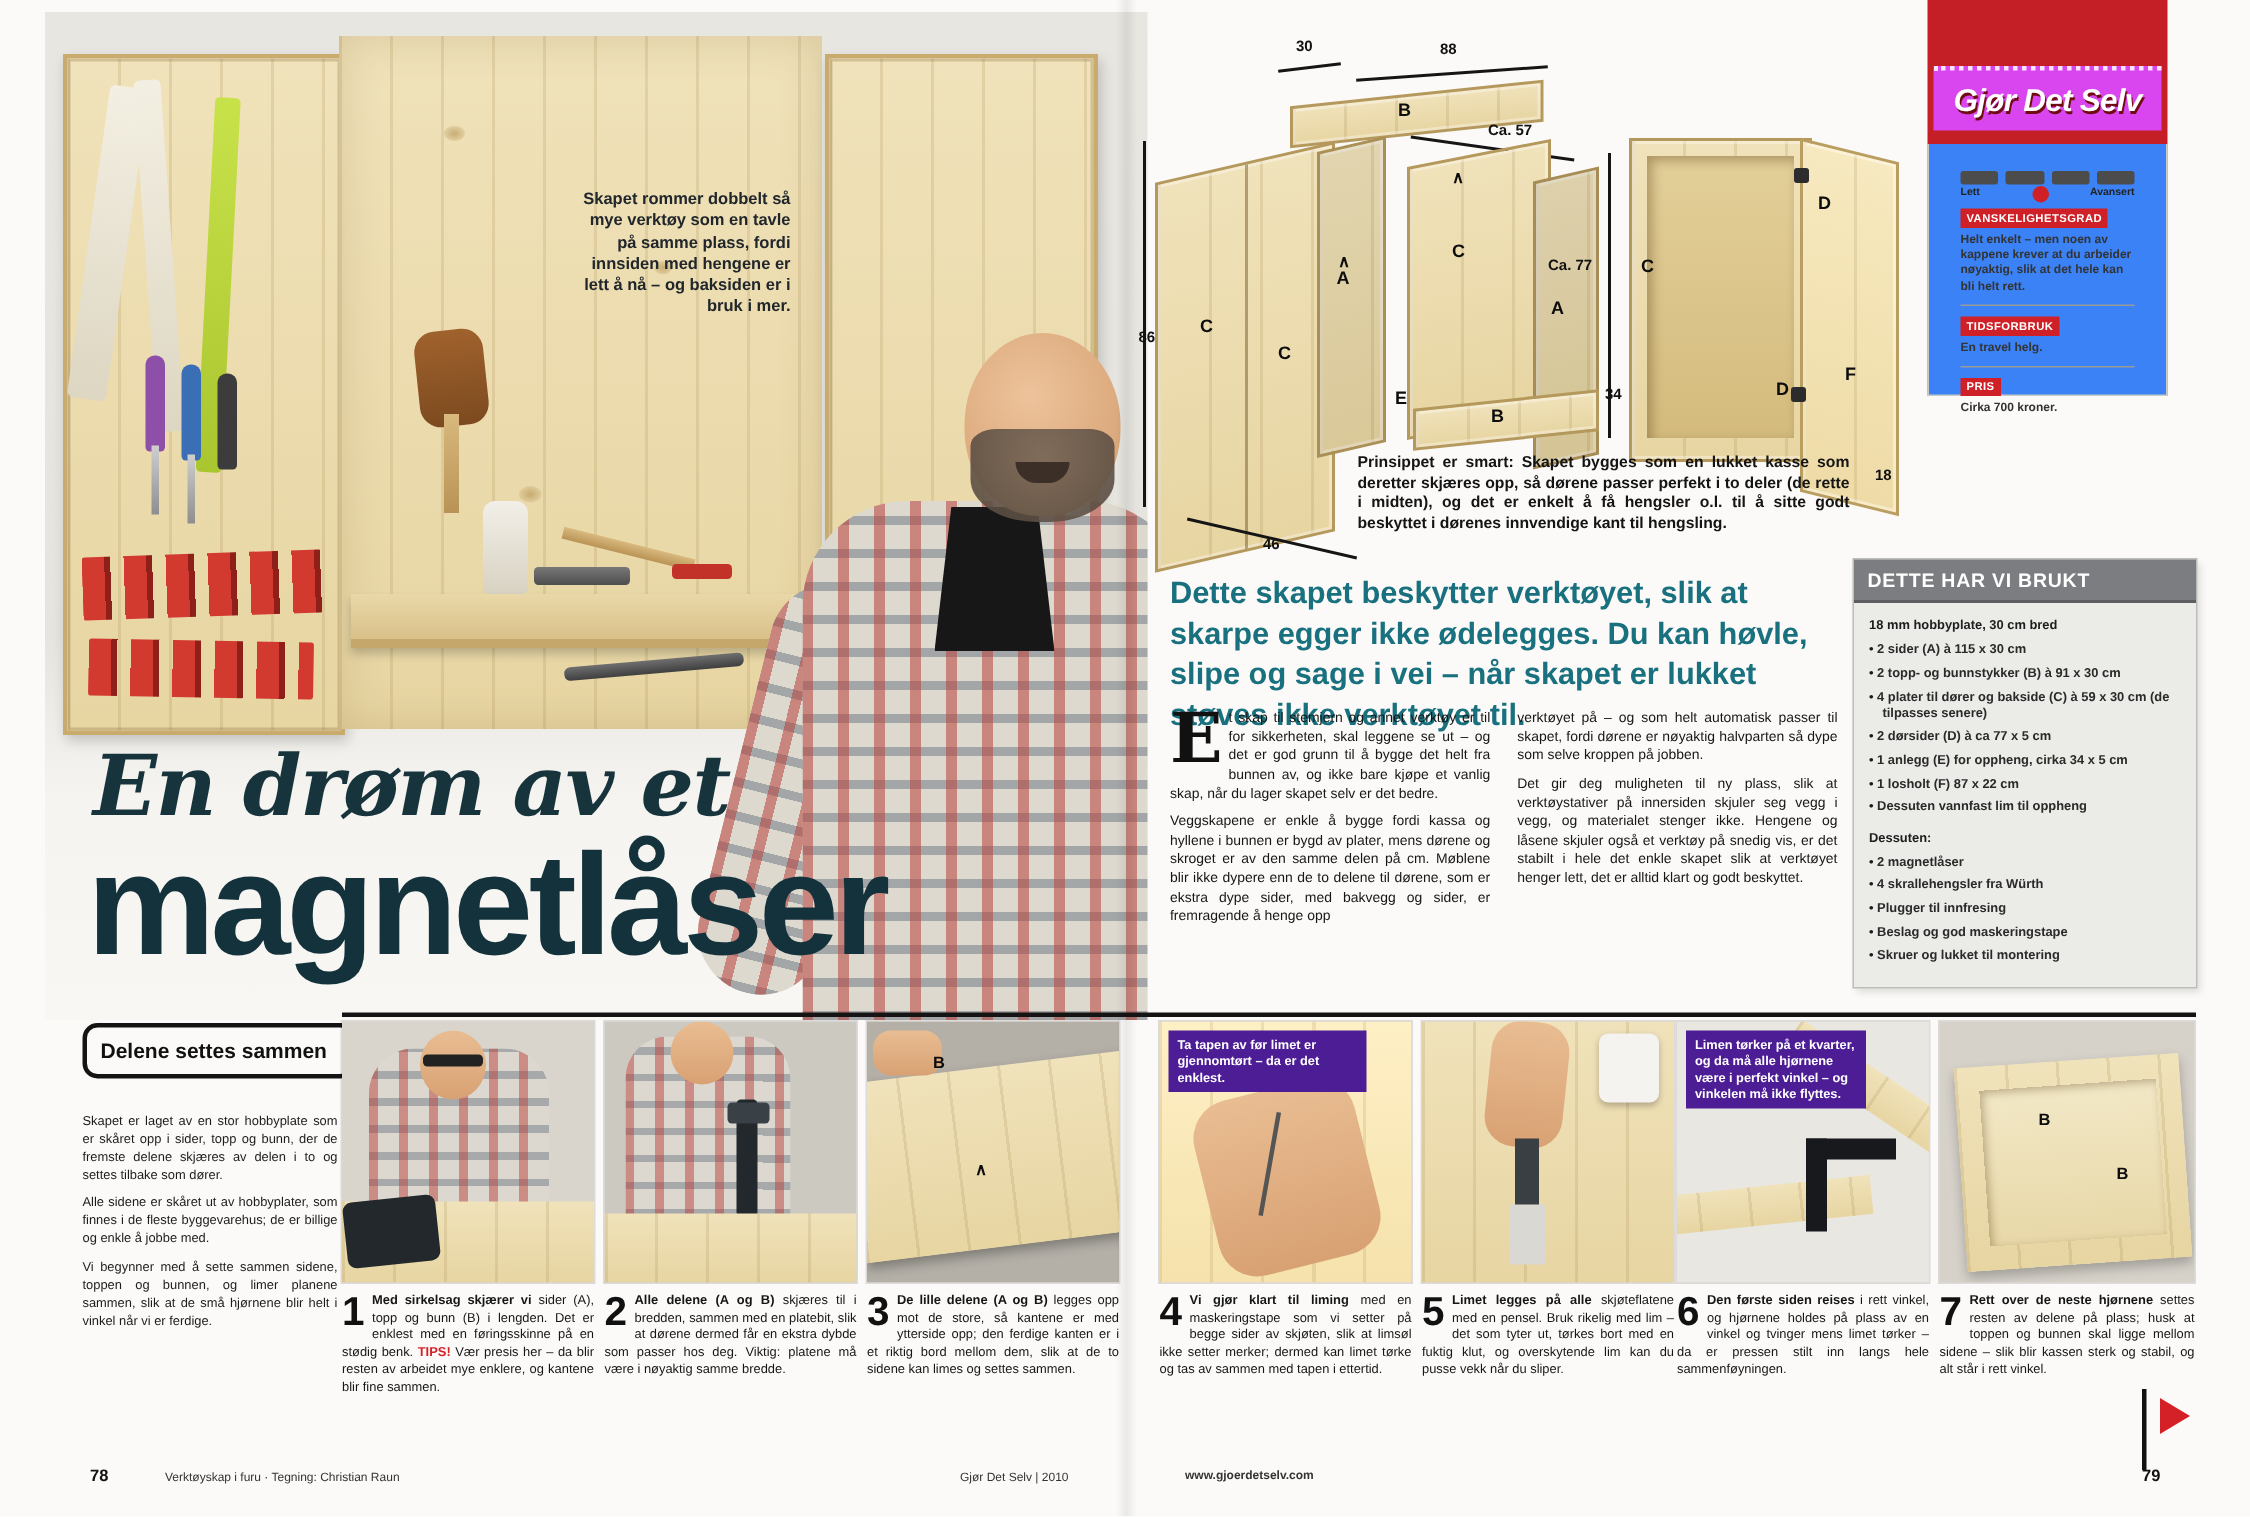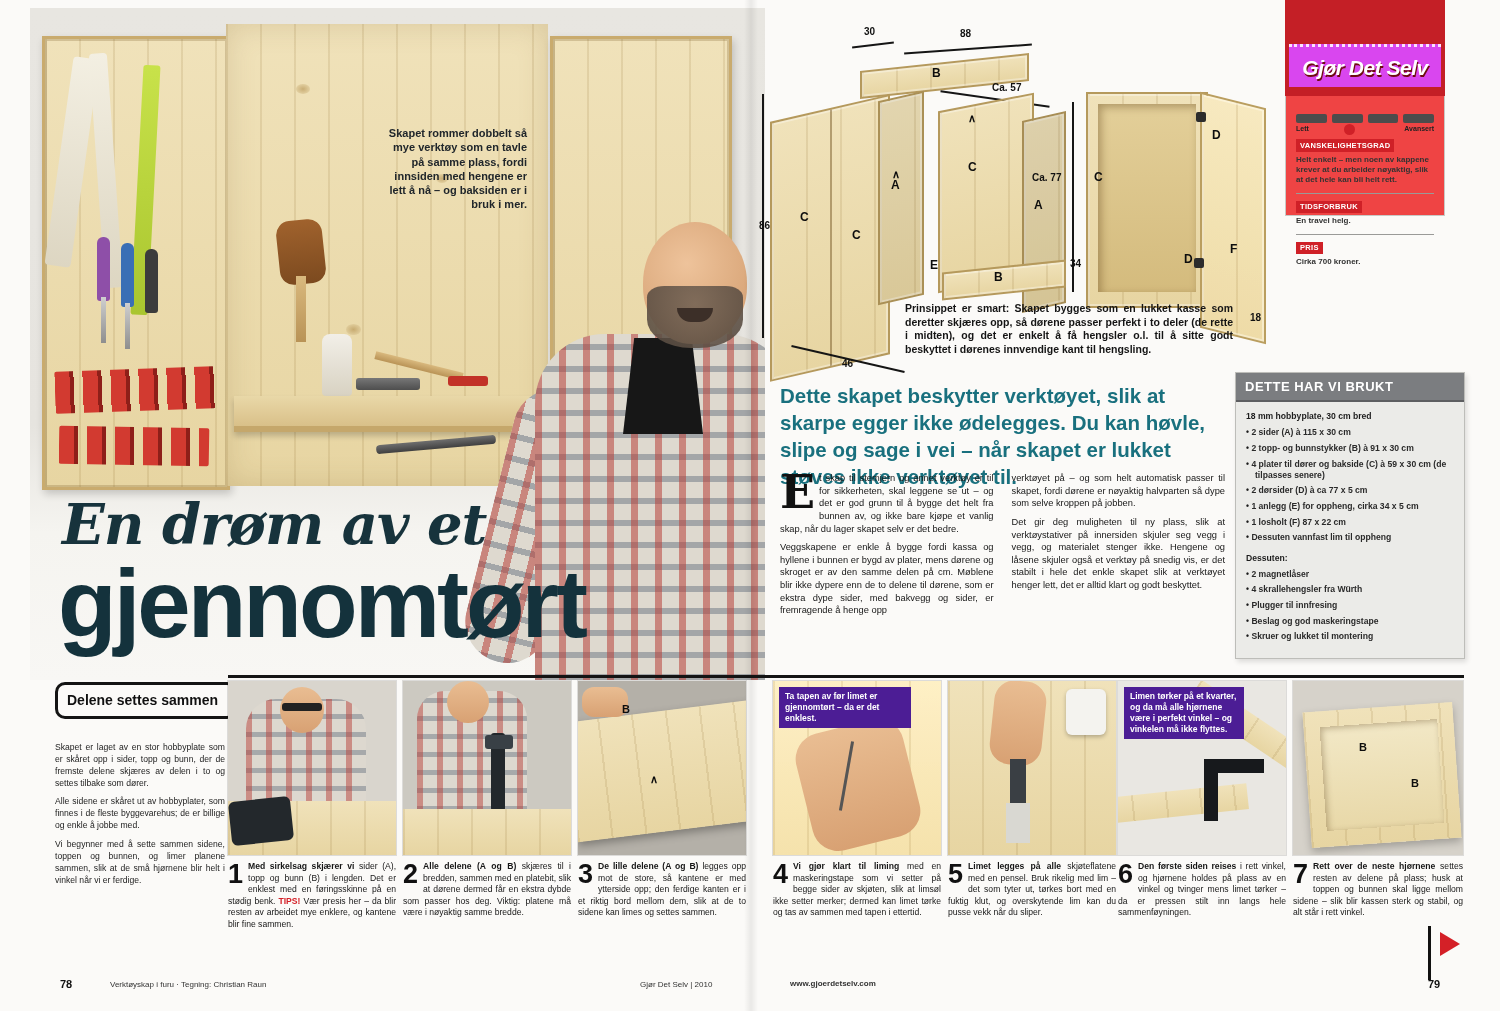--- a/index.html
+++ b/index.html
@@ -71,22 +71,22 @@
   .dline{position:absolute;background:#151515;}
   .dim{position:absolute;font:700 10px "Liberation Sans",sans-serif;color:#111;}
   .plabel{position:absolute;font:800 12px "Liberation Sans",sans-serif;color:#0d0d0d;}
   .caret{position:absolute;font:800 11px "Liberation Sans",sans-serif;color:#0d0d0d;}
   .diagram-cap{left:905px;top:302px;width:328px;font:700 10.5px/1.3 "Liberation Sans",sans-serif;color:#141414;text-align:justify;}
   
   .mast-red{left:1285px;top:0;width:160px;height:96px;background:#c41f26;}
   .mast-bar{position:absolute;left:4px;top:44px;right:4px;height:40px;background:#d946ef;
             border-top:3px dotted rgba(255,255,255,.85);display:flex;align-items:center;justify-content:center;}
   .mast-logo{font:italic 900 21px/1 "Liberation Sans",sans-serif;color:#fff;text-shadow:1px 2px 0 #6e0c10;letter-spacing:-0.5px;}
-  .factbox{left:1285px;top:96px;width:160px;height:120px;background:#ef4444;border:1px solid #c9c9c6;border-top:none;
-           padding:8px 10px;box-sizing:border-box;}
+  .factbox{left:1285px;top:96px;width:160px;height:168px;background:#3b82f6;border:1px solid #c9c9c6;border-top:none;
+           padding:8px 21px;box-sizing:border-box;}
   .meter{display:flex;gap:5px;margin:10px 0 2px 0;}
   .meter span{flex:1;height:9px;background:#4c4c4c;border-radius:2px;}
   .meter-dot{position:absolute;left:48px;top:10px;width:11px;height:11px;border-radius:50%;background:#cf2027;}
   .meter-labels{display:flex;justify-content:space-between;font:700 7px "Liberation Sans",sans-serif;color:#222;}
   .red-head{display:inline-block;background:#cf2027;color:#fff;font:800 7.5px/1 "Liberation Sans",sans-serif;
             padding:2.5px 4px;margin:7px 0 3px 0;letter-spacing:.3px;}
   .fact-text{font:700 8px/1.3 "Liberation Sans",sans-serif;color:#333;}
   .fact-div{border:none;border-top:1px solid #9a9a98;margin:7px 0 0 0;}
   
   .intro{left:780px;top:382px;width:442px;font:800 20.5px/1.32 "Liberation Sans",sans-serif;color:#19707e;}
@@ -155,21 +155,21 @@
       <div class="man-arm"></div>
       <div class="man-torso"></div>
       <div class="man-tee"></div>
       <div class="man-head"></div>
       <div class="man-beard"></div>
       <div class="man-smile"></div>
     </div>
   </div>
 
   <div class="abs kicker">En drøm av et</div>
-  <div class="abs main-title">gjennomtørt</div>
+  <div class="abs main-title">magnetlåser</div>
 
   <div class="abs howto-head">Delene settes sammen</div>
   <div class="abs howto-col">
     <p>Skapet er laget av en stor hobbyplate som er skåret opp i sider, topp og bunn, der de fremste delene skjæres av delen i to og settes tilbake som dører.</p>
     <p>Alle sidene er skåret ut av hobbyplater, som finnes i de fleste byggevarehus; de er billige og enkle å jobbe med.</p>
     <p>Vi begynner med å sette sammen sidene, toppen og bunnen, og limer planene sammen, slik at de små hjørnene blir helt i vinkel når vi er ferdige.</p>
   </div>
 
   <div class="abs" style="left:760px;top:20px;width:510px;height:345px;">
 

